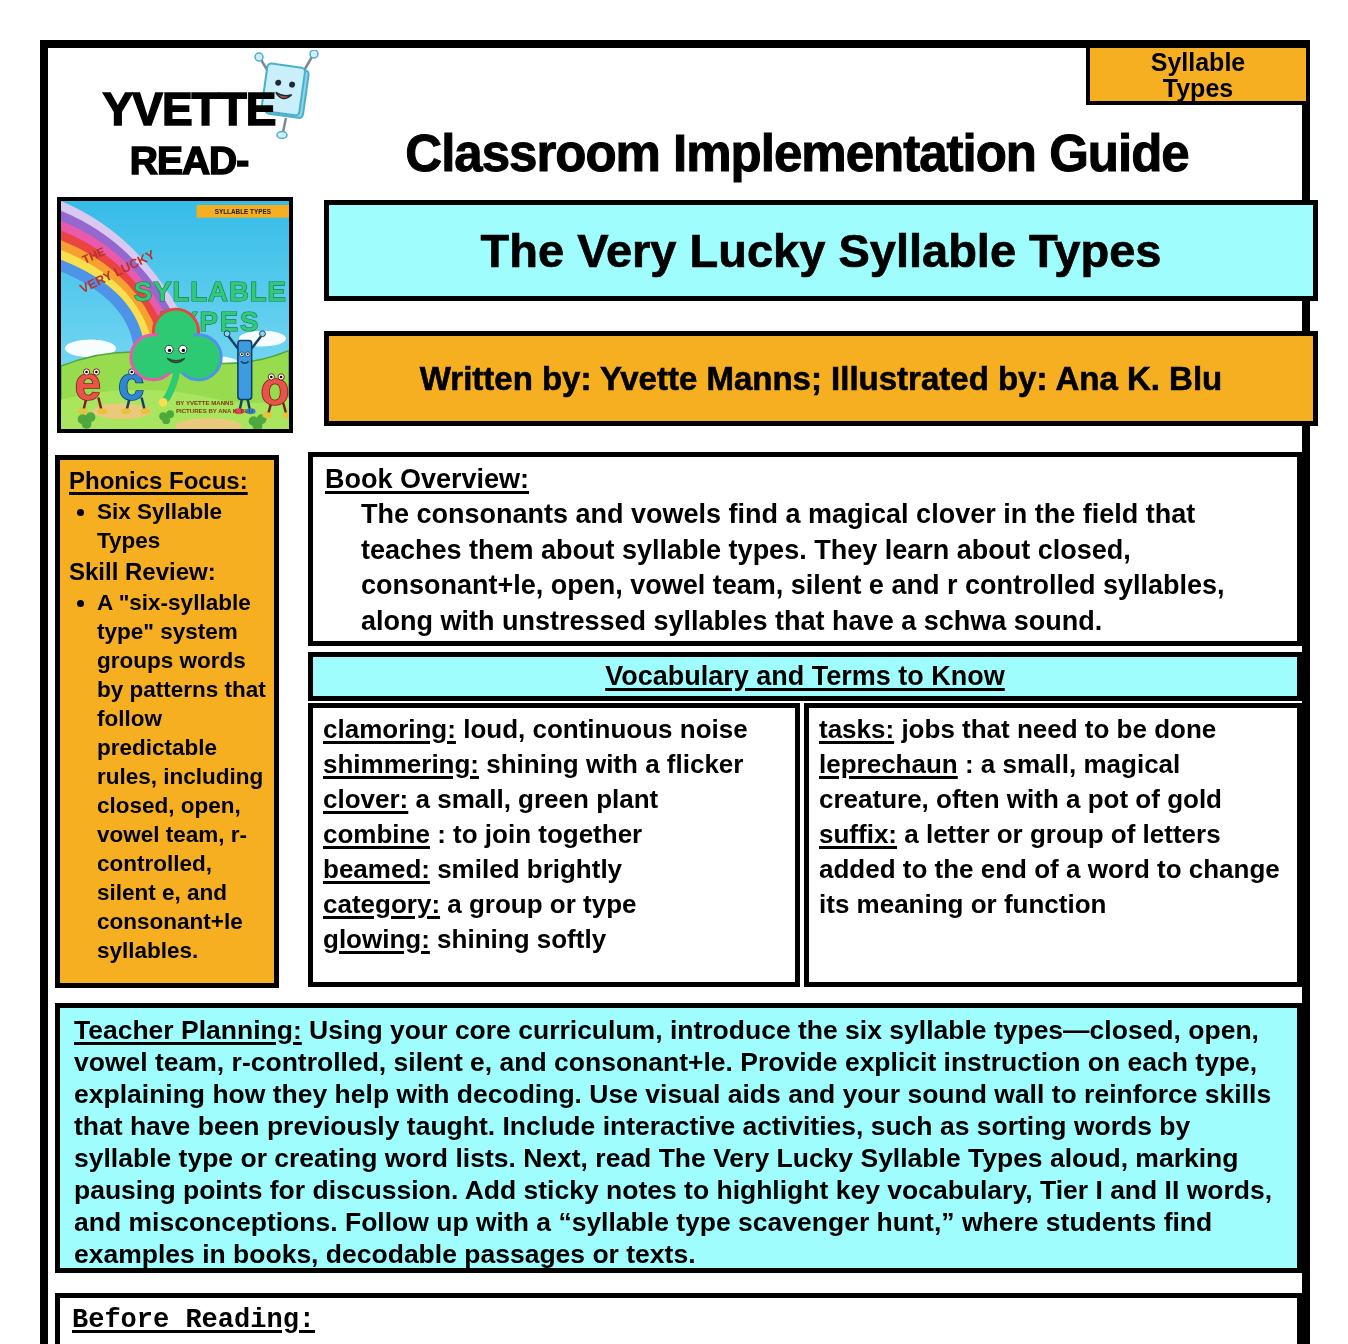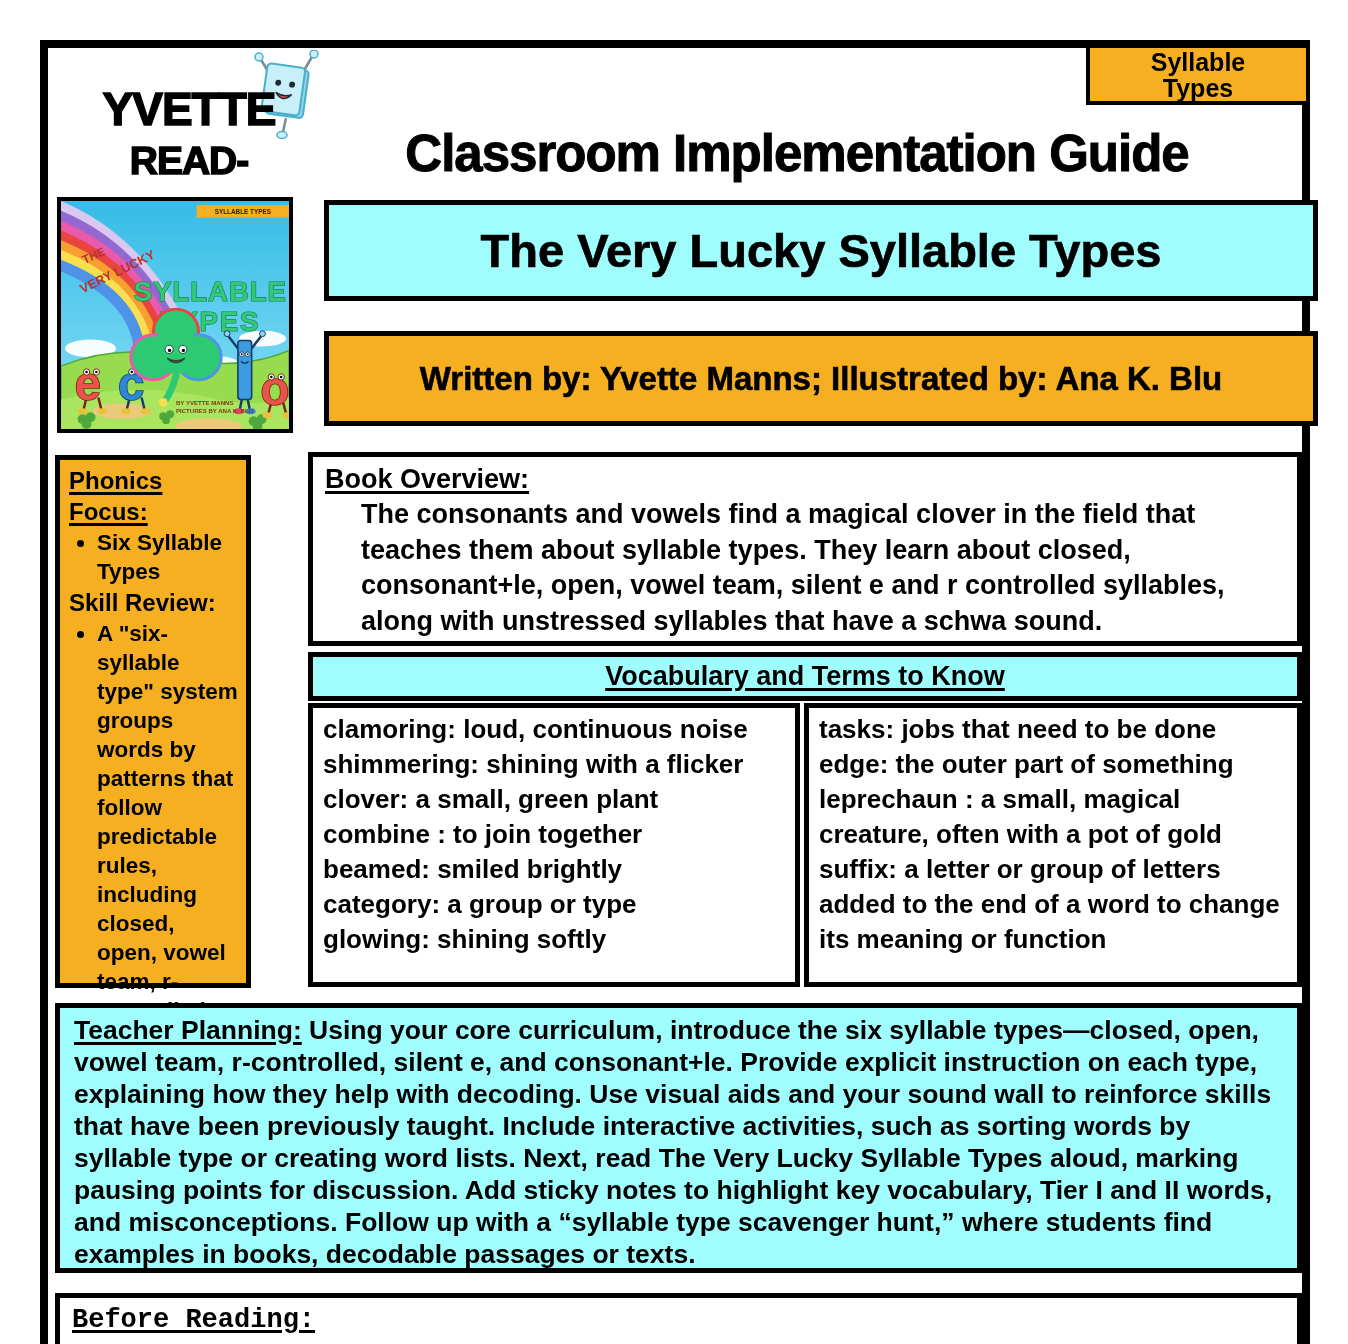--- a/index.html
+++ b/index.html
@@ -41,21 +41,21 @@
   }
   .cover svg { display: block; width: 100%; height: 100%; }
   .banner { position: absolute; left: 324px; width: 994px; border: 5px solid #000;
     display: flex; align-items: center; justify-content: center; text-align: left; }
   .banner-title { top: 200px; height: 101px; background: #9FFDFD;
     font-size: 47px; font-weight: 700; -webkit-text-stroke: 0.7px #000; }
   .banner-credits { top: 331px; height: 95px; background: #F7AF22;
     font-size: 33px; font-weight: 700; -webkit-text-stroke: 0.6px #000; }
   
   .sidebar {
-    position: absolute; left: 55px; top: 455px; width: 196px; height: 533px;
+    position: absolute; left: 55px; top: 455px; width: 224px; height: 533px;
     background: #F7AF22; border: 5px solid #000; padding: 5px 6px 0 9px; font-weight: 700;
   }
   .sb-heading { font-size: 24px; line-height: 31px; text-decoration: underline; text-decoration-thickness: 2.5px; text-underline-offset: 3px; }
   .sb-heading2 { font-size: 24px; line-height: 31px; }
   .sidebar ul { margin: 1px 0 1px 0; padding-left: 28px; font-size: 22.5px; line-height: 29px; }
   .sidebar li { padding-left: 0; }
   .overview {
     position: absolute; left: 308px; top: 452px; width: 994px; height: 194px;
     border: 5px solid #000; padding: 5px 12px; font-weight: 700; background: #fff;
   }
@@ -66,21 +66,21 @@
     background: #9FFDFD; border: 5px solid #000; display: flex; align-items: center; justify-content: center;
     font-size: 27px; font-weight: 700;
   }
   .vocab-header span { text-decoration: underline; text-decoration-thickness: 2.5px; text-underline-offset: 3px; }
   .vocab-col {
     position: absolute; top: 703px; height: 284px; border: 5px solid #000; background: #fff;
     padding: 4px 8px 0 10px; font-size: 26px; font-weight: 700; line-height: 35px;
   }
   .vocab-left { left: 308px; width: 492px; }
   .vocab-right { left: 804px; width: 498px; }
-  .term { text-decoration-thickness: 2.5px; text-underline-offset: 3px; margin-top: 35px; }
+  .term { text-decoration: underline; text-decoration-thickness: 2.5px; text-underline-offset: 3px; margin-top: 35px; }
   
   .planning {
     position: absolute; left: 55px; top: 1003px; width: 1247px; height: 270px;
     background: #9FFDFD; border: 5px solid #000; padding: 6px 14px; font-weight: 700;
     font-size: 26.5px; line-height: 32px;
   }
   .planning .lead { text-decoration: underline; text-decoration-thickness: 2.5px; text-underline-offset: 3px; }
   .before {
     position: absolute; left: 55px; top: 1293px; width: 1247px; height: 120px;
     background: #fff; border: 5px solid #000; padding: 5px 12px; font-weight: 700;
@@ -274,21 +274,20 @@
     <div><span class="term">beamed:</span> <span>smiled brightly</span></div>
 
     <div><span class="term">category:</span> <span>a group or type</span></div>
 
     <div><span class="term">glowing:</span> <span>shining softly</span></div>
   </div>
 <div class="vocab-col vocab-right">
 
     <div><span class="term">tasks:</span> <span> jobs that need to be done</span></div>
 
-    <div><span class="term">edge:</span> <span>the outer part of something</span></div>
 
     <div><span class="term">leprechaun</span> <span>: a small, magical creature, often with a pot of gold</span></div>
 
     <div><span class="term">suffix:</span> <span>a letter or group of letters added to the end of a word to change its meaning or function</span></div>
   </div>
 
 <div class="planning">
   <span class="lead">Teacher Planning:</span><span> Using your core curriculum, introduce the six syllable types—closed, open, vowel team, r-controlled, silent e, and consonant+le. Provide explicit instruction on each type, explaining how they help with decoding. Use visual aids and your sound wall to reinforce skills that have been previously taught. Include interactive activities, such as sorting words by syllable type or creating word lists. Next, read The Very Lucky Syllable Types aloud, marking pausing points for discussion. Add sticky notes to highlight key vocabulary, Tier I and II words, and misconceptions. Follow up with a “syllable type scavenger hunt,” where students find examples in books, decodable passages or texts.</span>
 </div>
 

